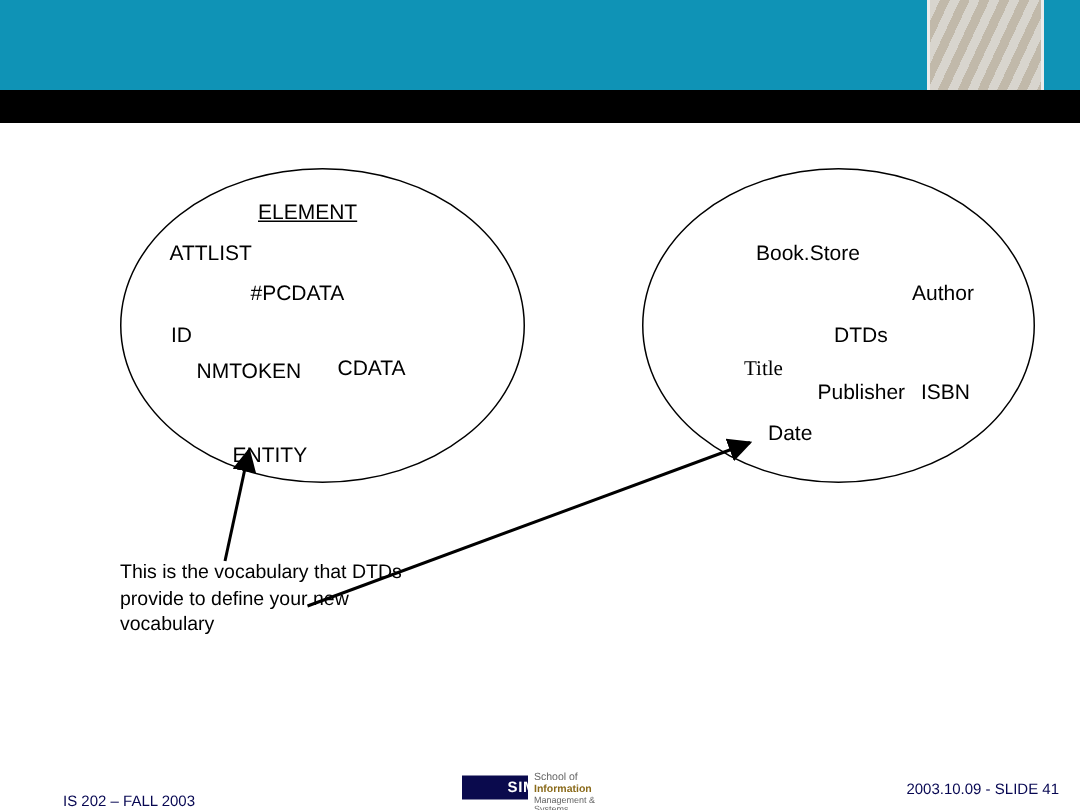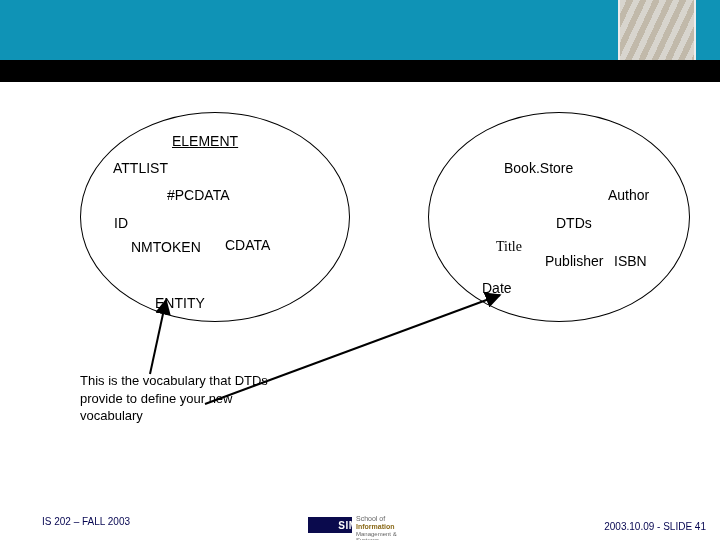--- a/index.html
+++ b/index.html
@@ -33,21 +33,21 @@
     border:1px solid #000;
     border-radius:50%;
     background:transparent;
   }
   .txt { position:absolute; font-size:14px; color:#000; line-height:1.1; white-space:nowrap; }
   .caption { position:absolute; font-size:13px; color:#000; line-height:1.35; width:210px; }
   svg.arrows { position:absolute; left:0; top:0; }
   .footer {
     position:absolute; left:0; bottom:0; width:720px; height:28px;
   }
-  .footer-left { position:absolute; left:14px; bottom:13px; font-size:10px; color:#070752;padding-left:28px; }
+  .footer-left { position:absolute; left:14px; bottom:0; font-size:10px; color:#070752;padding-left:28px; }
   .footer-right { position:absolute; right:14px; bottom:8px; font-size:10px; color:#070752; }
   .sims {
     position:absolute; left:308px; bottom:4px; width:110px; height:22px;
   }
   .sims-box {
     position:absolute; left:0; top:3px; width:44px; height:16px;
     background:#0a0a4d; color:#fff; font-weight:bold; font-size:10px;
     display:flex; align-items:center; justify-content:center;
     letter-spacing:0.5px;
     padding-left:43px;
@@ -72,21 +72,21 @@
 <span class="txt" style="left:225px; top:238px;">CDATA</span>
 <span class="txt" style="left:155px; top:275px;margin-top:21px;">ENTITY</span>
 
 <div class="ellipse" style="left:428px; top:112px; width:262px; height:210px;"></div>
 <span class="txt" style="left:504px; top:161px;">Book.Store</span>
 <span class="txt" style="left:608px; top:188px;">Author</span>
 <span class="txt" style="left:556px; top:216px;">DTDs</span>
 <span class="txt" style="left:496px; top:239px;font-family:Liberation Serif, serif;">Title</span>
 <span class="txt" style="left:545px; top:254px;">Publisher</span>
 <span class="txt" style="left:614px; top:254px;">ISBN</span>
-<span class="txt" style="left:482px; top:281px;">Date</span>
+<span class="txt" style="left:512px; top:281px;">Date</span>
 
 <svg class="arrows" width="720" height="540">
   <defs>
     <marker id="ah" viewBox="0 0 10 10" refX="9" refY="5" markerWidth="8" markerHeight="8" orient="auto-start-reverse">
       <path d="M 0 0 L 10 5 L 0 10 z" fill="#000"></path>
     </marker>
   </defs>
   <line x1="150" y1="374" x2="166" y2="300" stroke="#000" stroke-width="2" marker-end="url(#ah)"></line>
   <line x1="205" y1="404" x2="500" y2="295" stroke="#000" stroke-width="2" marker-end="url(#ah)"></line>
 </svg>

